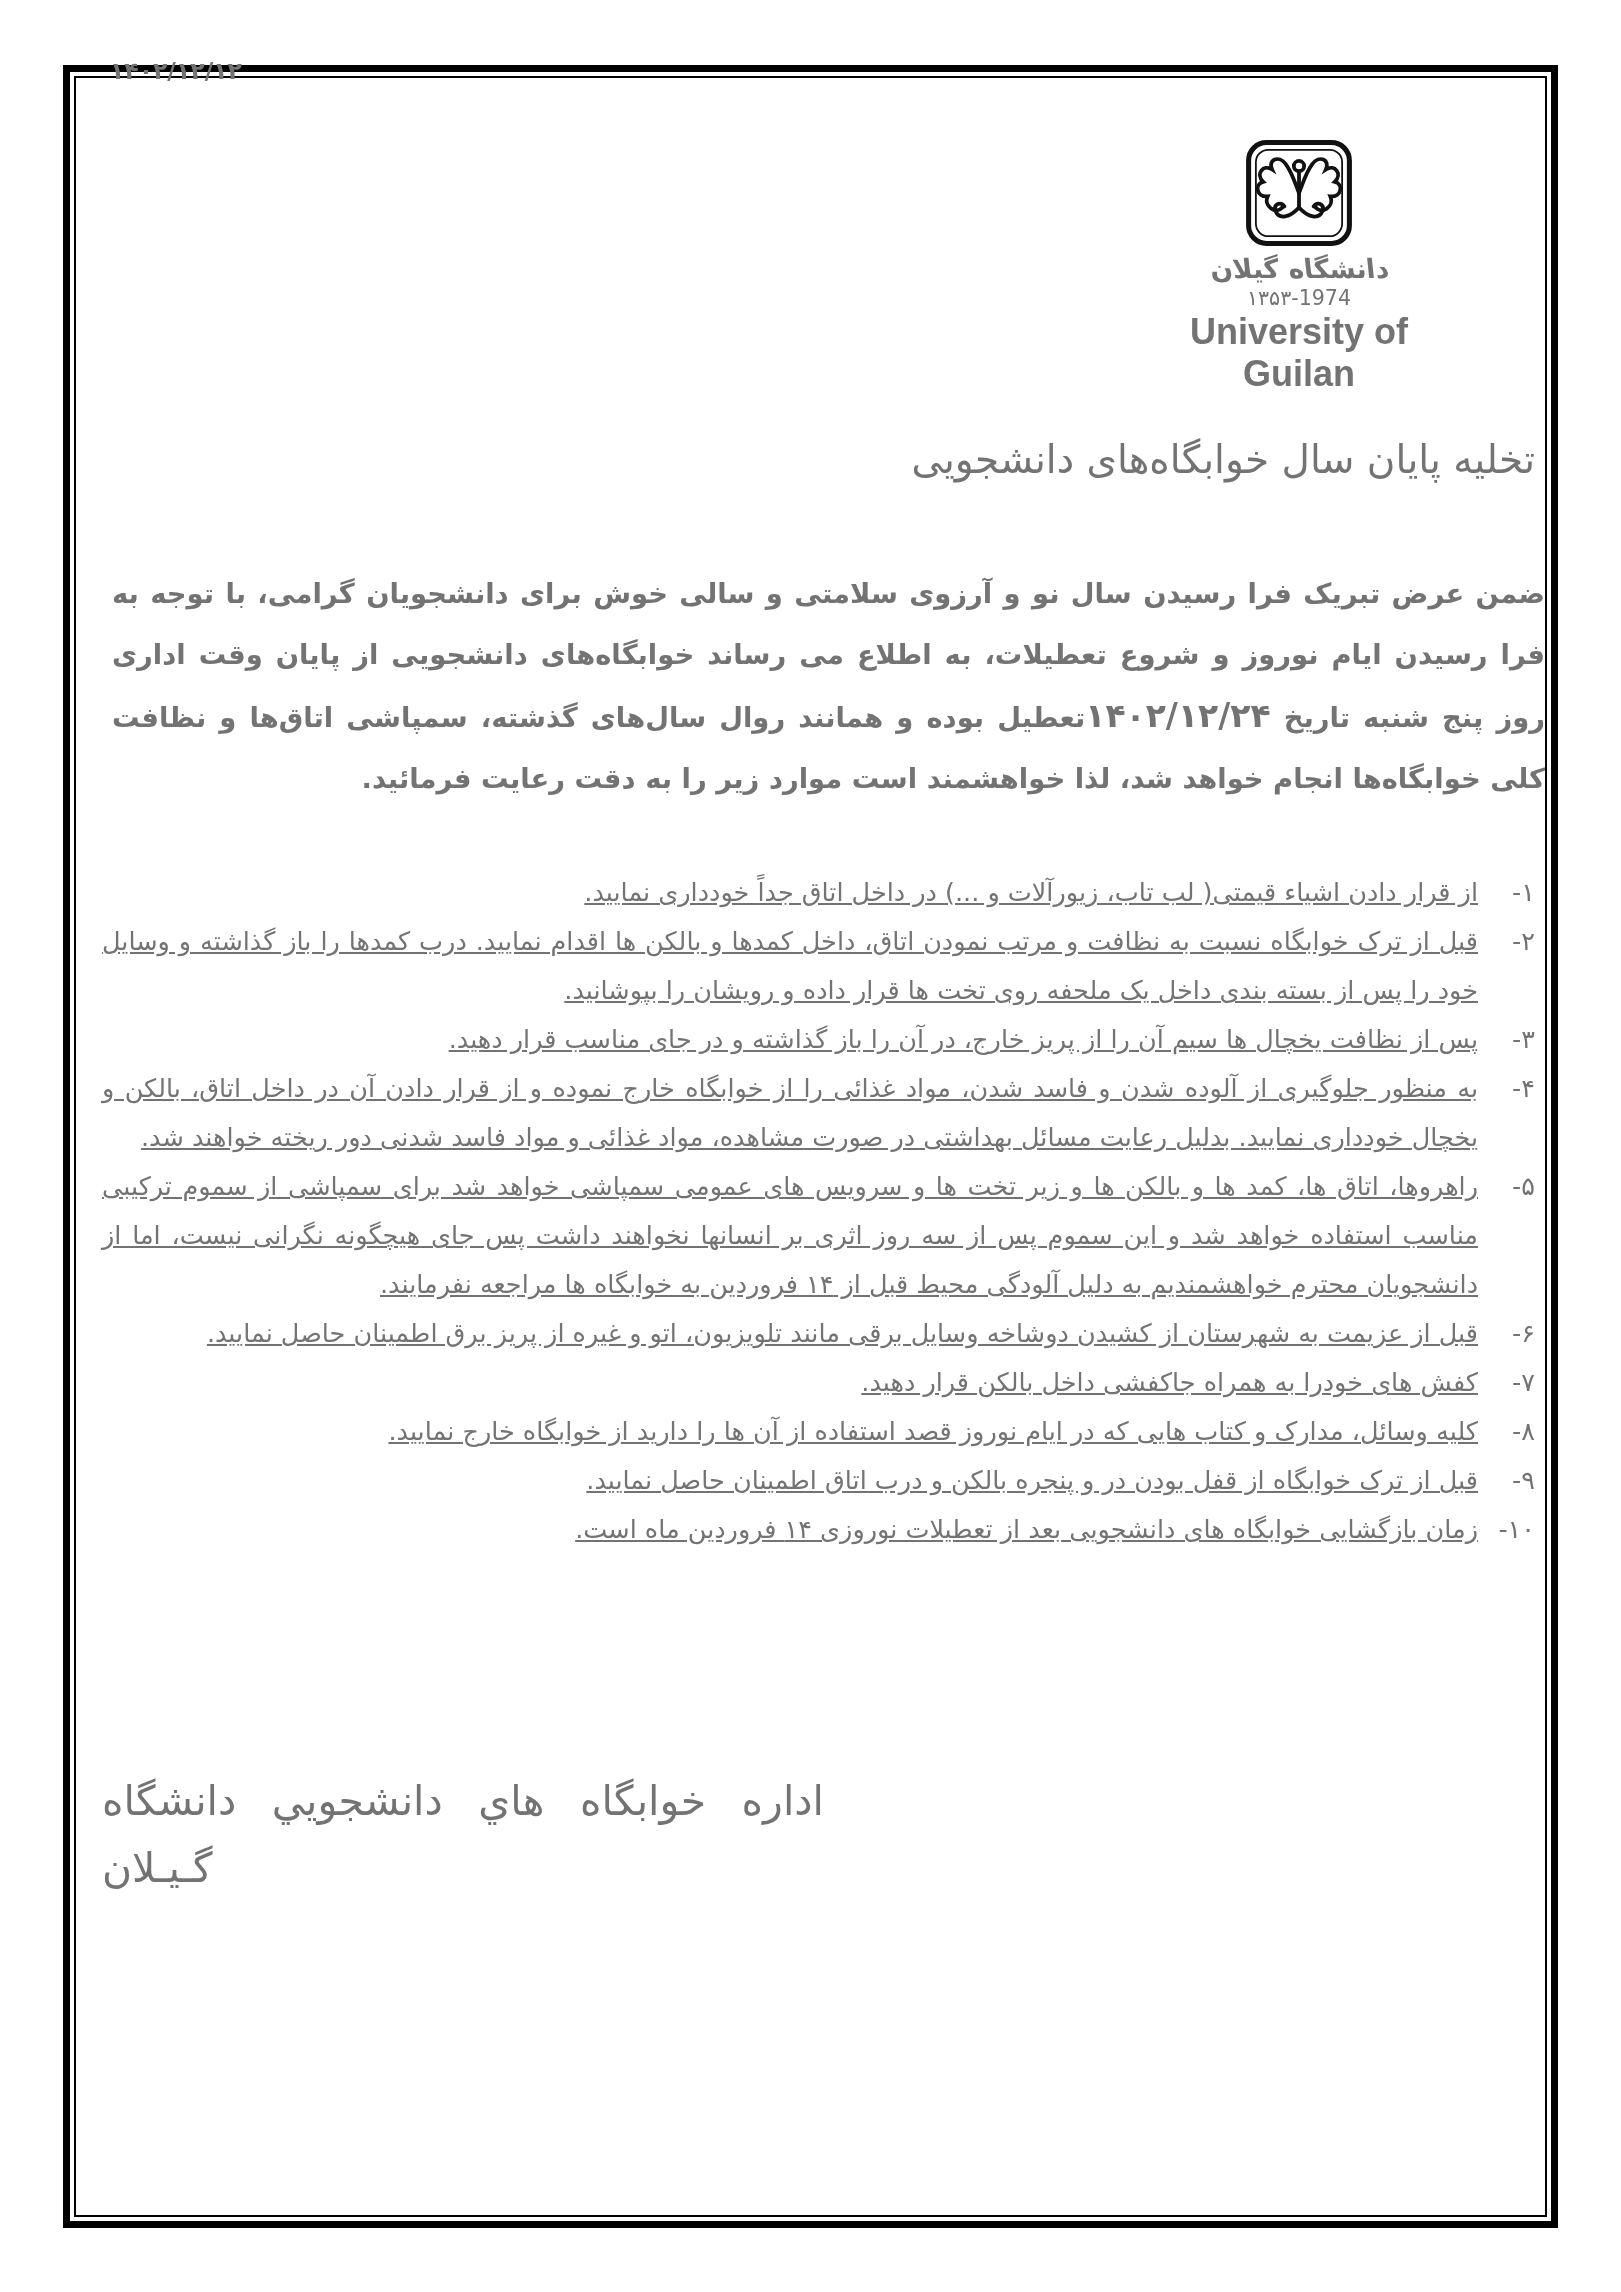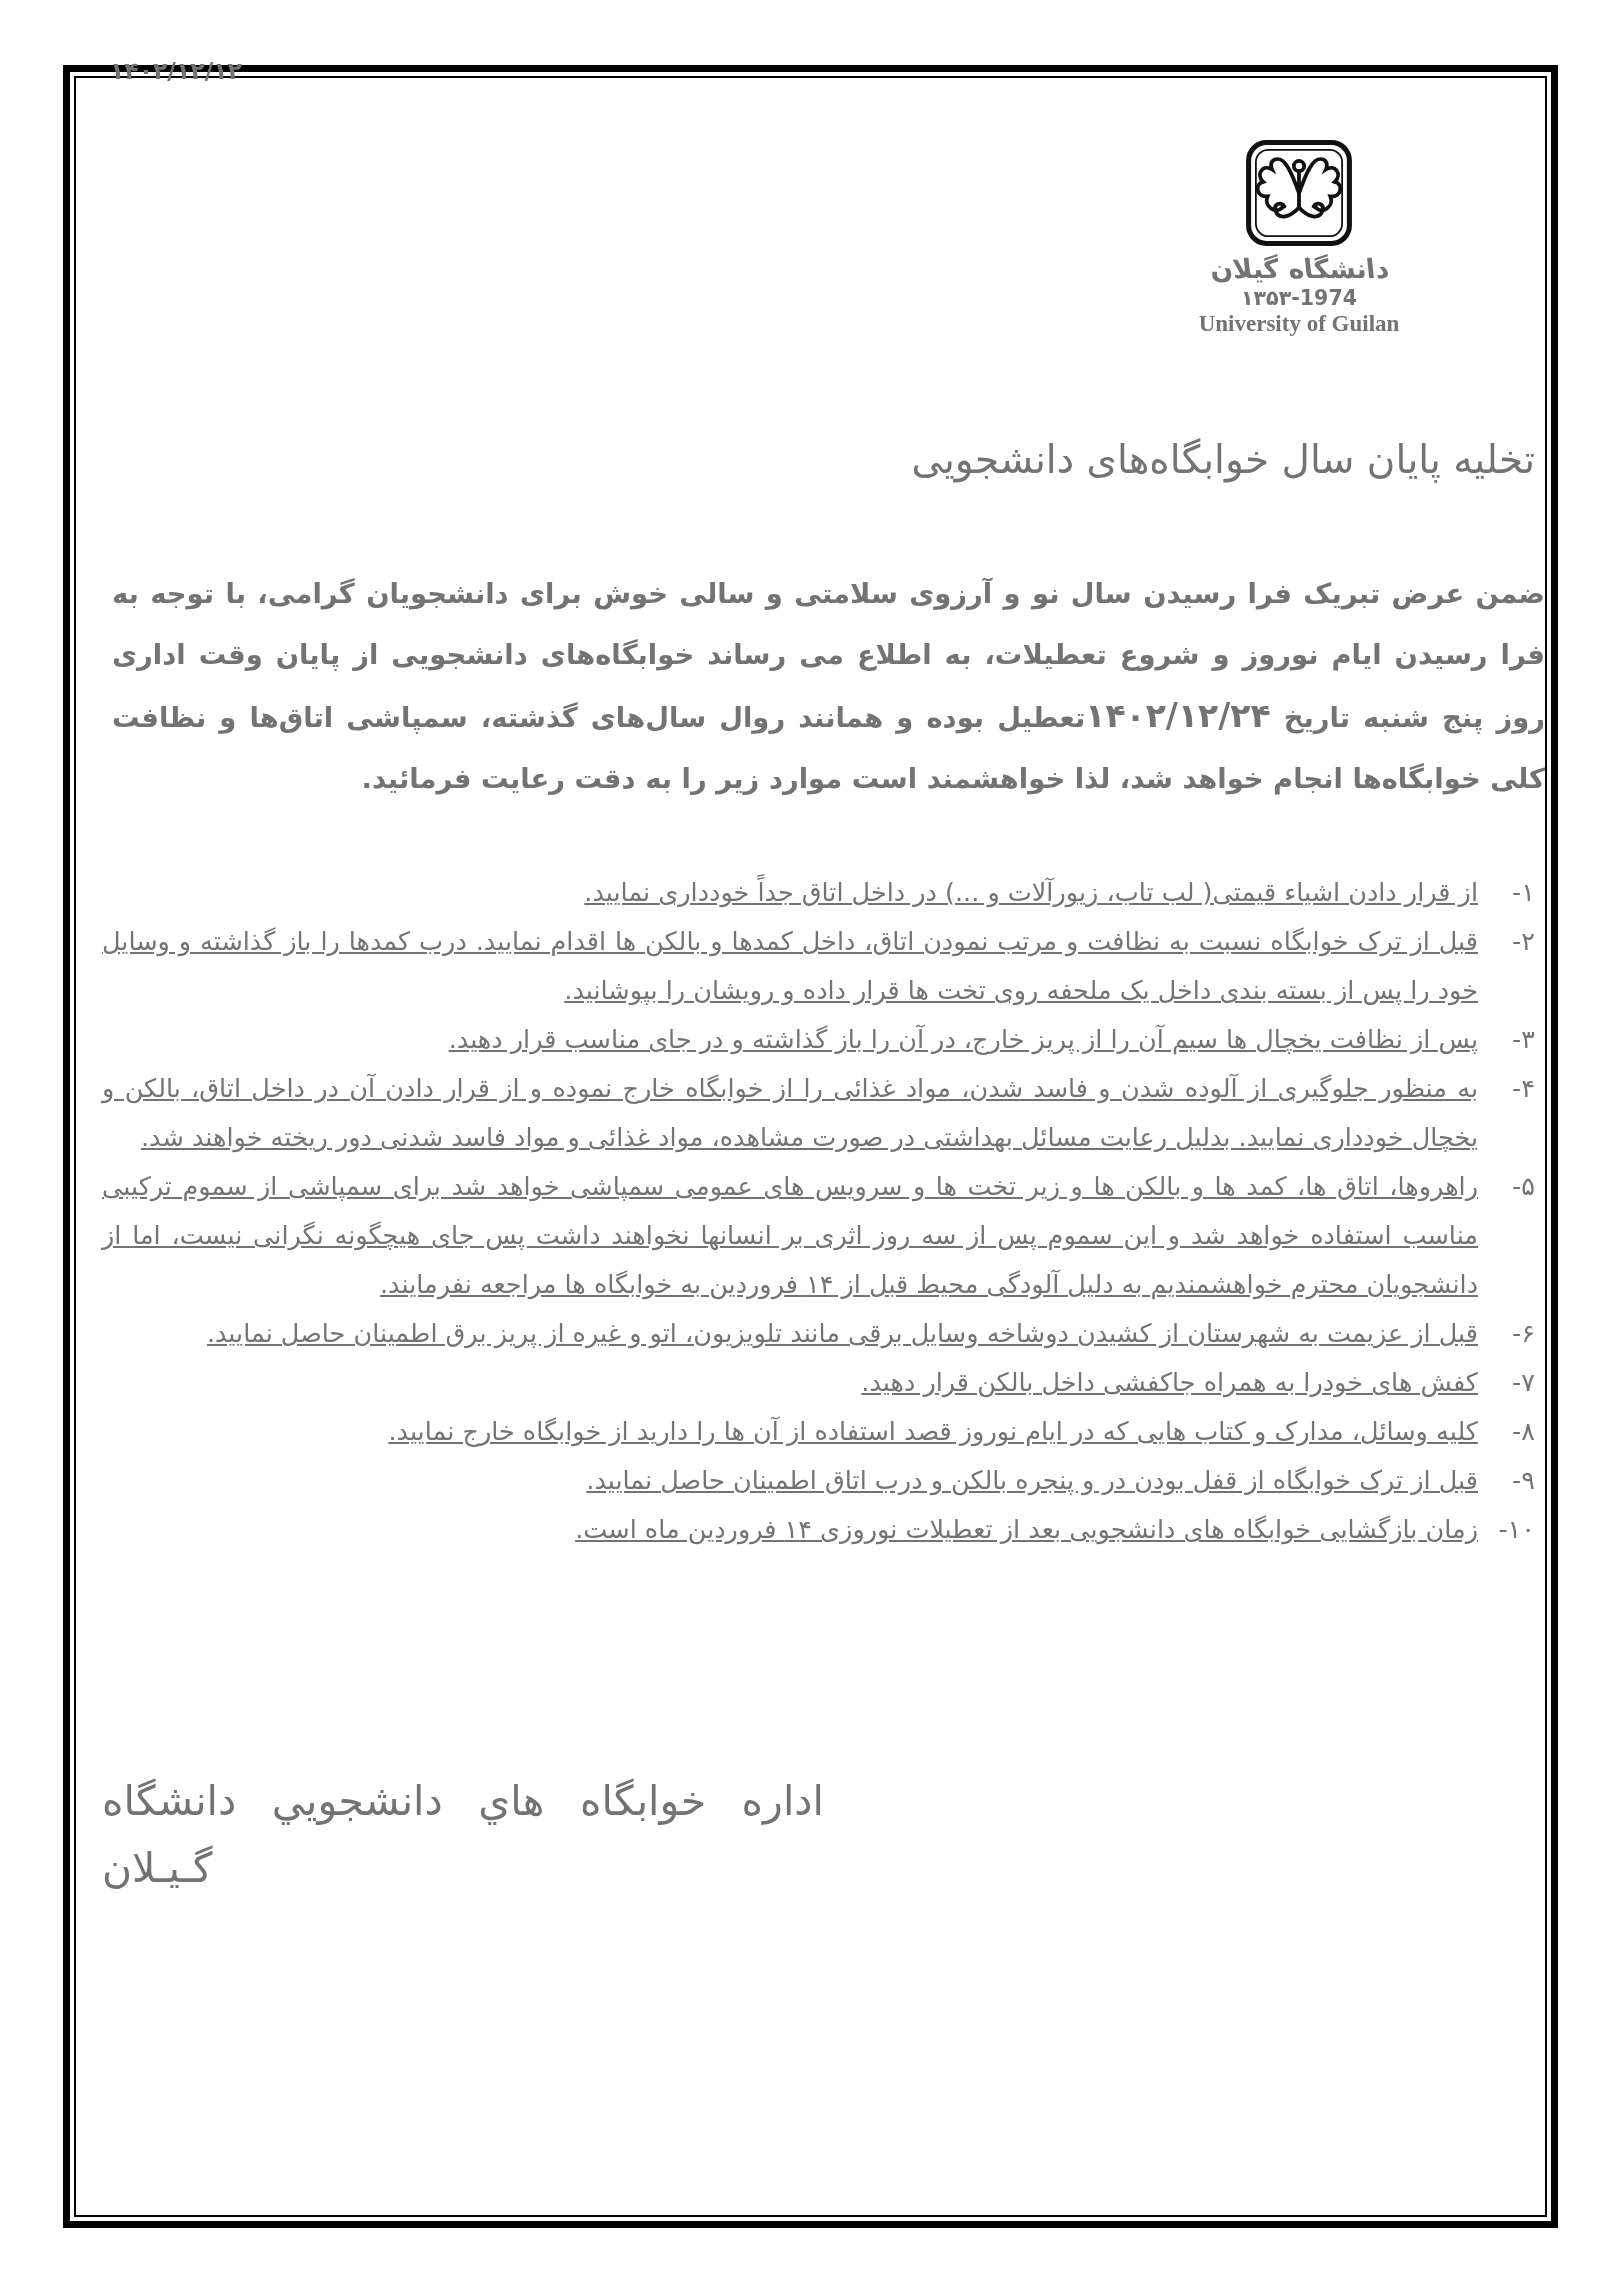--- a/index.html
+++ b/index.html
@@ -31,25 +31,25 @@
     position:absolute;left:1157px;top:137px;width:284px;
     display:flex;flex-direction:column;align-items:center;
     text-align:center;
   }
   .emblem{width:112px;height:112px;}
   .logo-fa{
     margin-top:3.9px;font-size:26.5px;font-weight:bold;
     direction:rtl;transform:skewX(6deg);
   }
   .logo-years{
-    margin-top:2px;font-size:20.6px;font-weight:bold;direction:ltr;letter-spacing:1px;
+    margin-top:2px;font-size:20.6px;font-weight:normal;direction:ltr;letter-spacing:1px;
   }
   .logo-en{
-    margin-top:1px;font-size:23px;font-weight:bold;
-    font-family:Liberation Serif, serif;letter-spacing:0px;
+    margin-top:1px;font-size:36px;font-weight:bold;
+    font-family:Liberation Sans, sans-serif;letter-spacing:0px;
   }
   
   .doc-title{
     position:absolute;left:102px;top:437px;width:1433px;
     direction:rtl;
     font-size:39px;font-weight:normal;
   }
   
   .intro{
     position:absolute;left:112px;top:563px;width:1433px;

